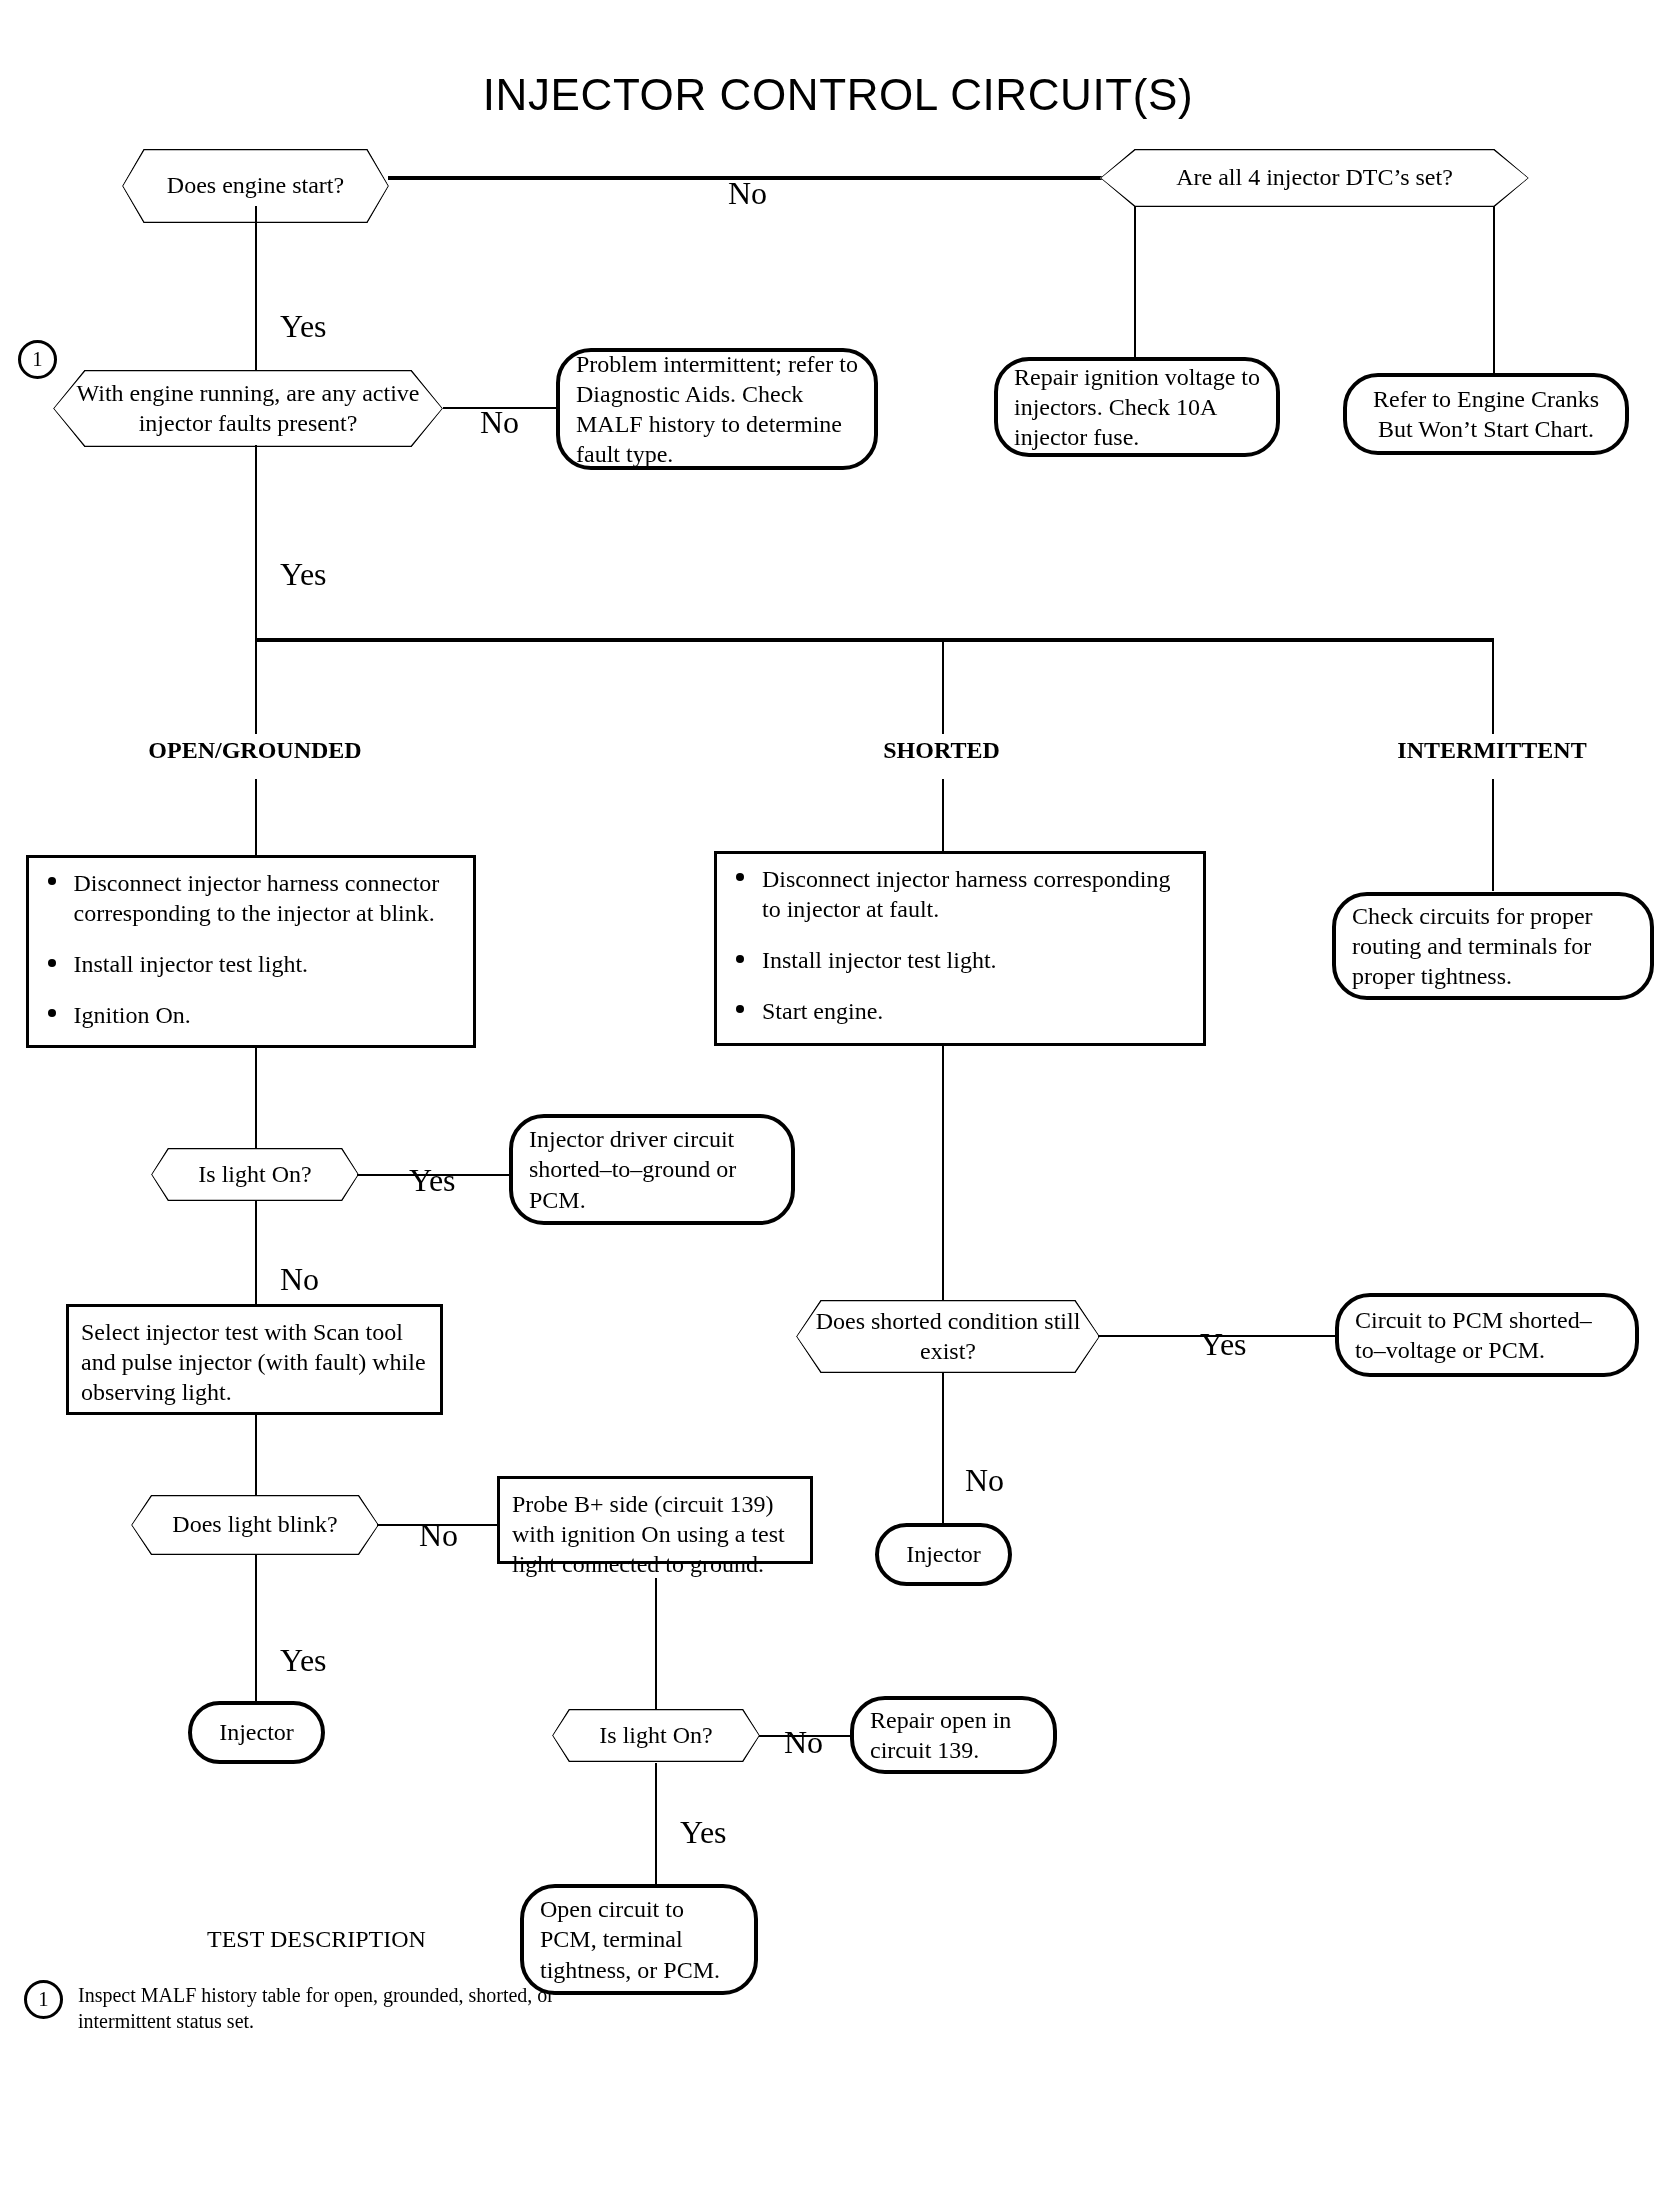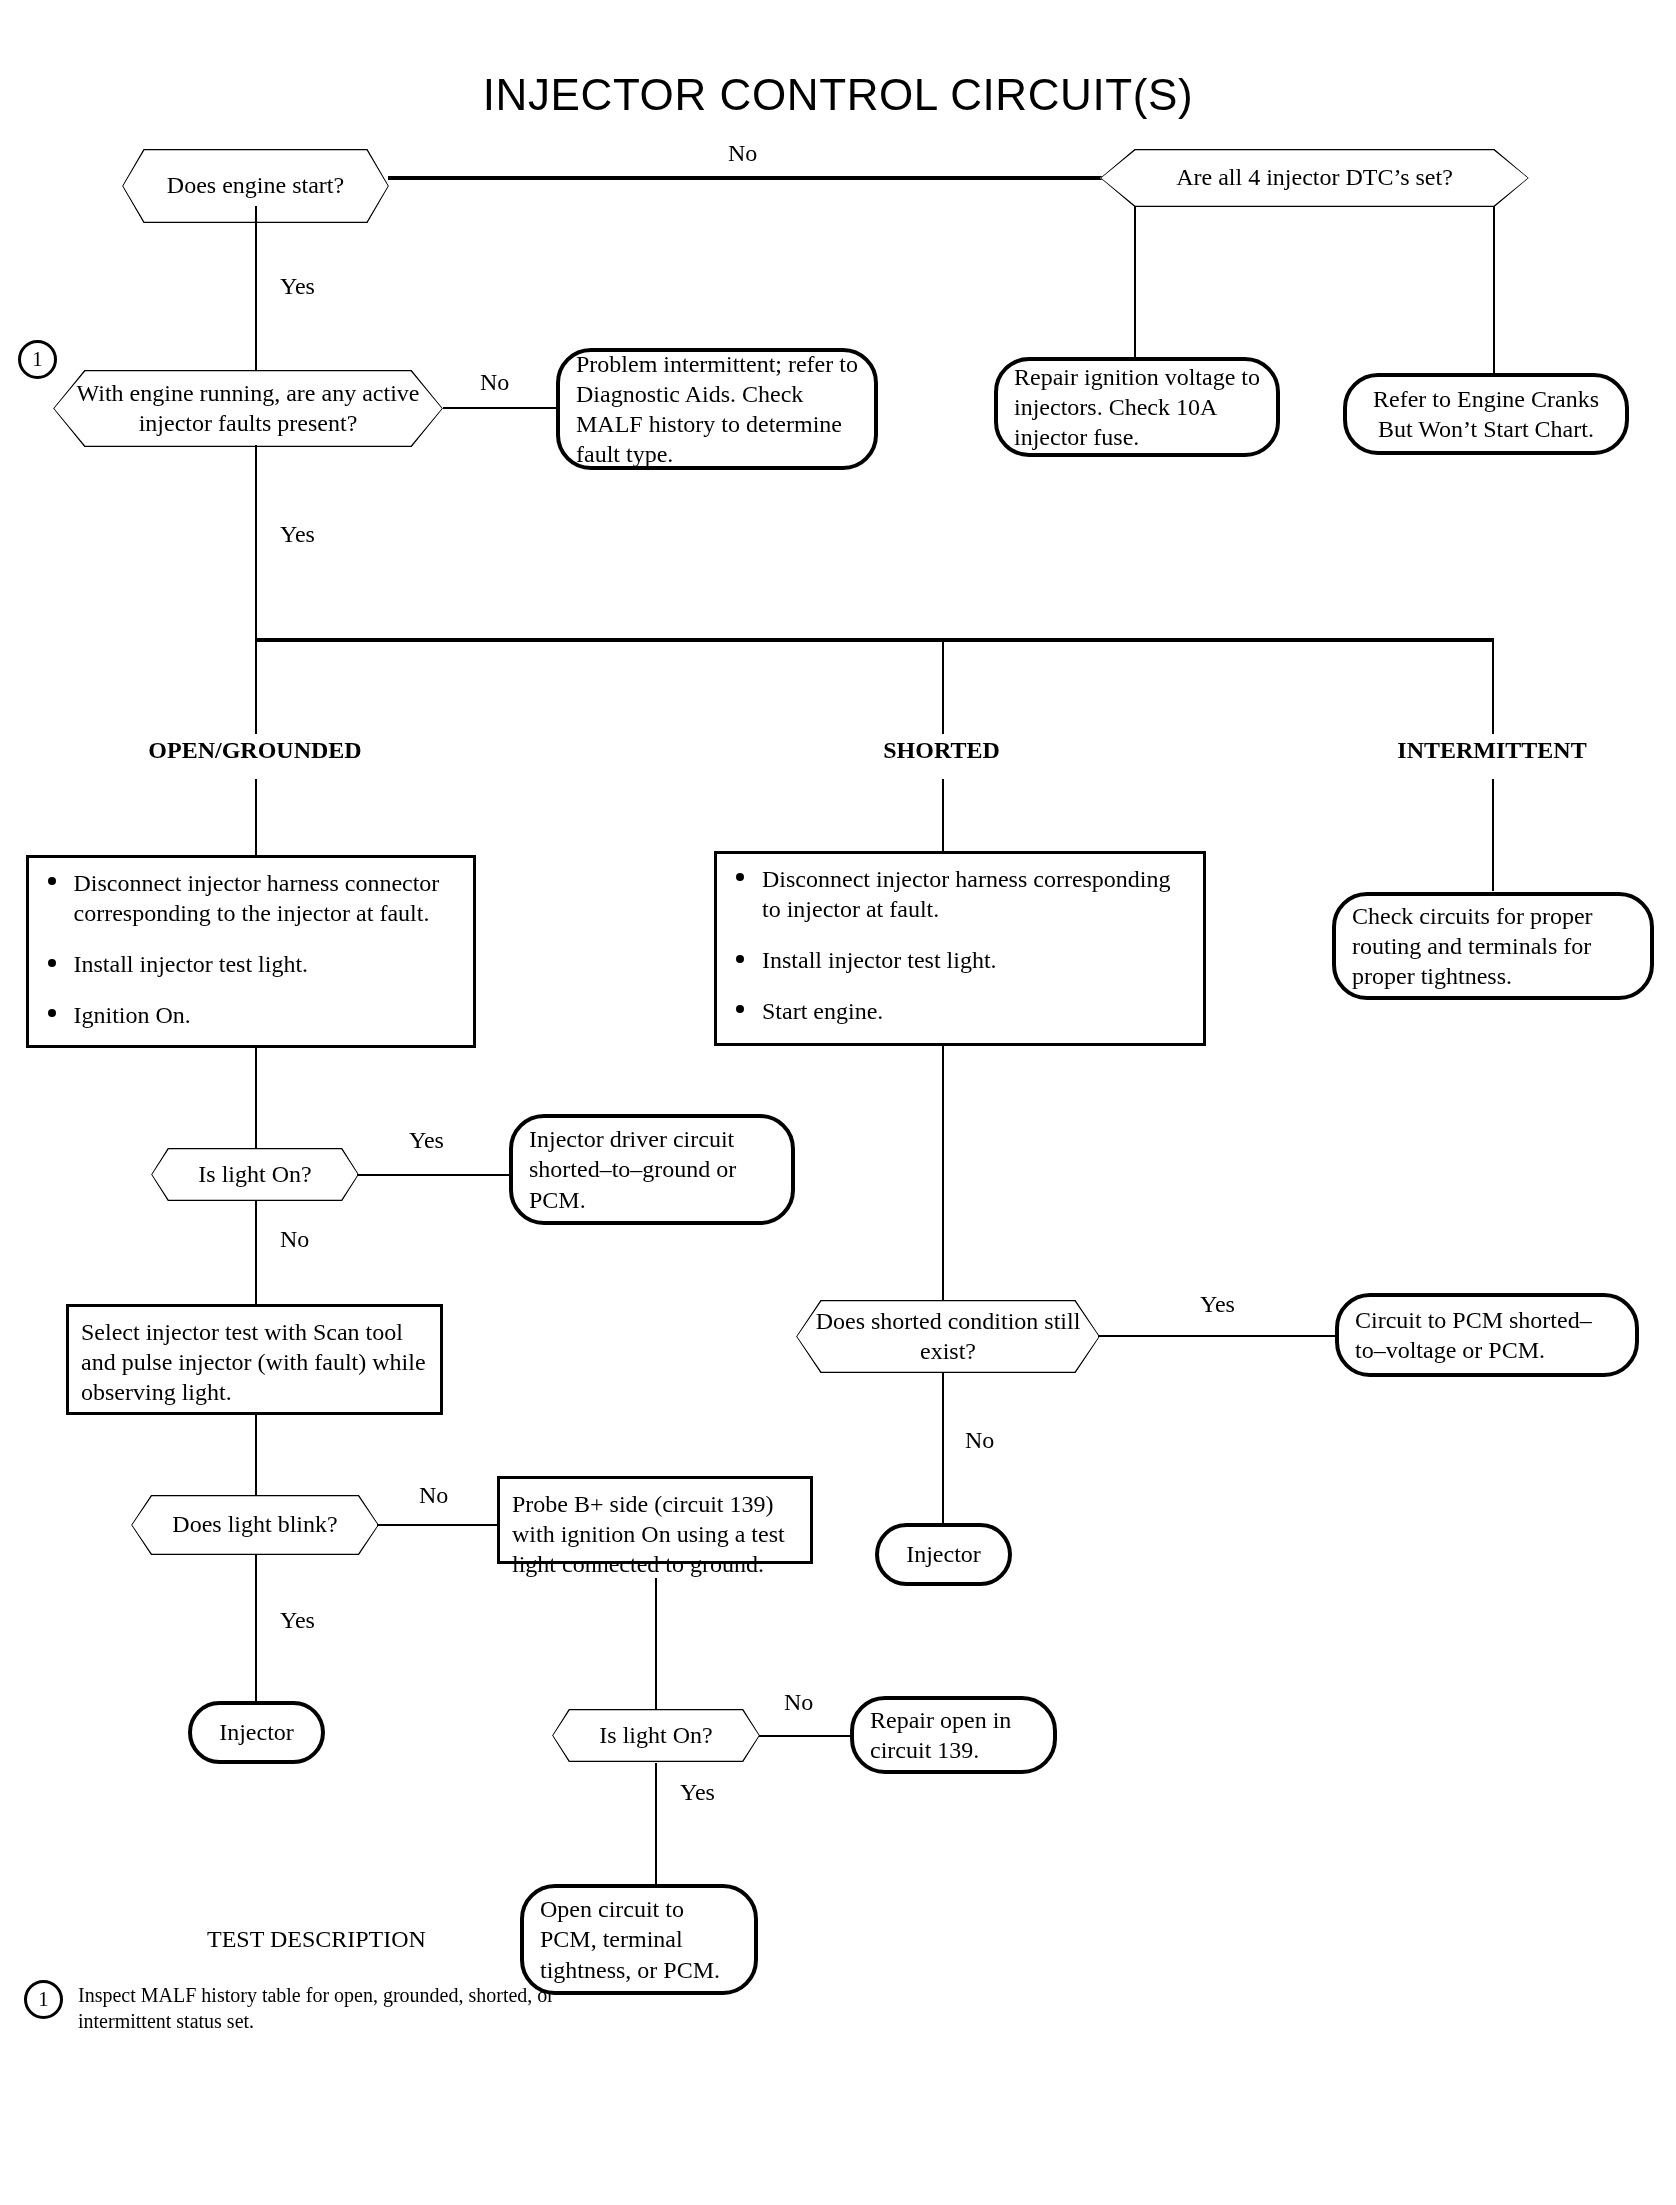--- a/index.html
+++ b/index.html
@@ -10,21 +10,21 @@
   
   .title{position:absolute;left:0;width:1676px;text-align:center;
          font-family:"Liberation Sans", sans-serif;font-size:44px;letter-spacing:0.6px;}
 
   
   .vline{position:absolute;background:#000;width:1.8px;}
   .hline{position:absolute;background:#000;height:1.8px;}
   .hline.thick{height:3.6px;}
 
   
-  .elabel{position:absolute;font-size:24px;line-height:1;white-space:nowrap;}
+  .elabel{position:absolute;font-size:32px;line-height:1;white-space:nowrap;margin-top:36px;}
 
   
   .hex{position:absolute;display:flex;align-items:center;justify-content:center;
        text-align:center;font-size:24px;line-height:1.22;
        background:#fff;
        -webkit-clip-path:polygon(8% 0,92% 0,100% 50%,92% 100%,8% 100%,0 50%);
        clip-path:polygon(8% 0,92% 0,100% 50%,92% 100%,8% 100%,0 50%);
   }
   .hex .hexinner{position:absolute;inset:0;
        background:#000;
@@ -131,21 +131,21 @@
   <div class="colhead" style="left:1352px;top:737px;width:280px;">INTERMITTENT</div>
 
   <div class="vline" style="left:255px;top:779px;height:77px;"></div>
   <div class="vline" style="left:942px;top:779px;height:77px;"></div>
   <div class="vline" style="left:1492px;top:779px;height:112px;"></div>
 
   <div class="proc" style="left:25.5px;top:855px;width:450px;height:193px;">
     <ul class="blist">
       <li>
         <span class="bull"></span>
-        <span>Disconnect injector harness connector corresponding to the injector at fault.</span>
+        <span>Disconnect injector harness connector corresponding to the injector at blink.</span>
       </li>
       <li>
         <span class="bull"></span>
         <span>Install injector test light.</span>
       </li>
       <li>
         <span class="bull"></span>
         <span>Ignition On.</span>
       </li>
     </ul>

